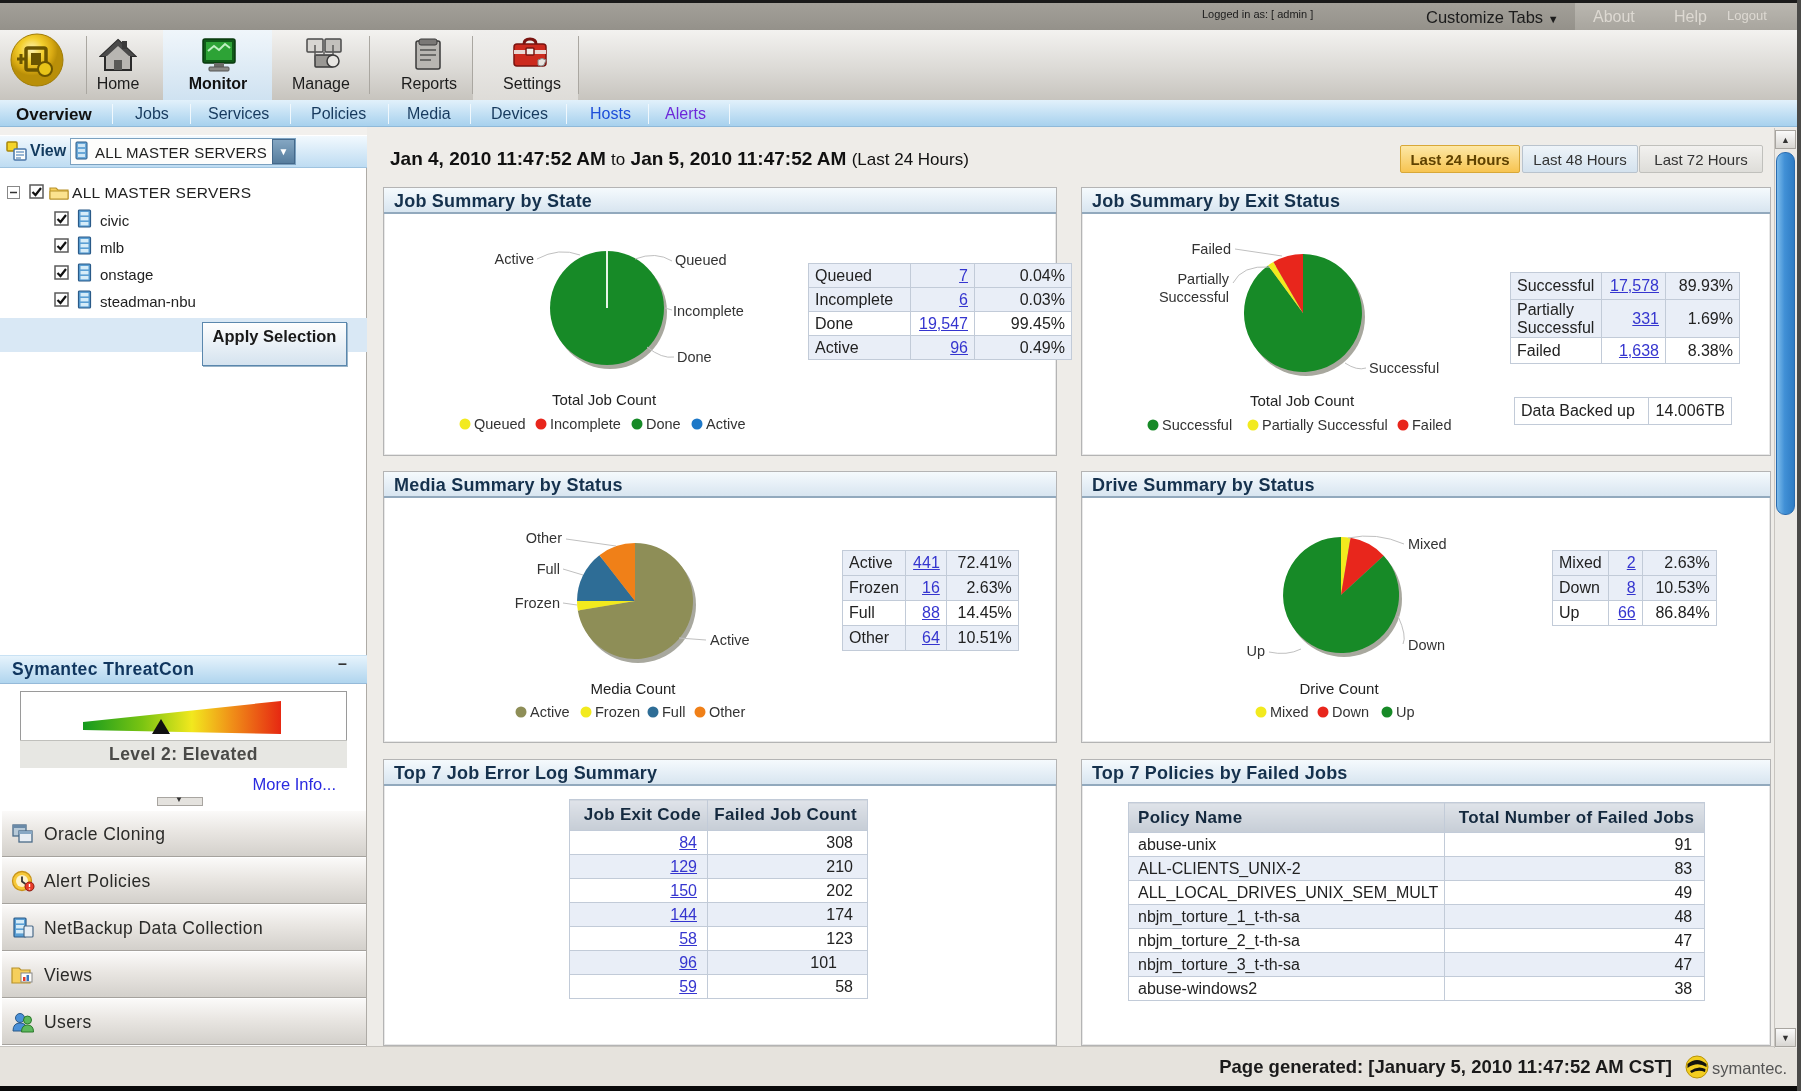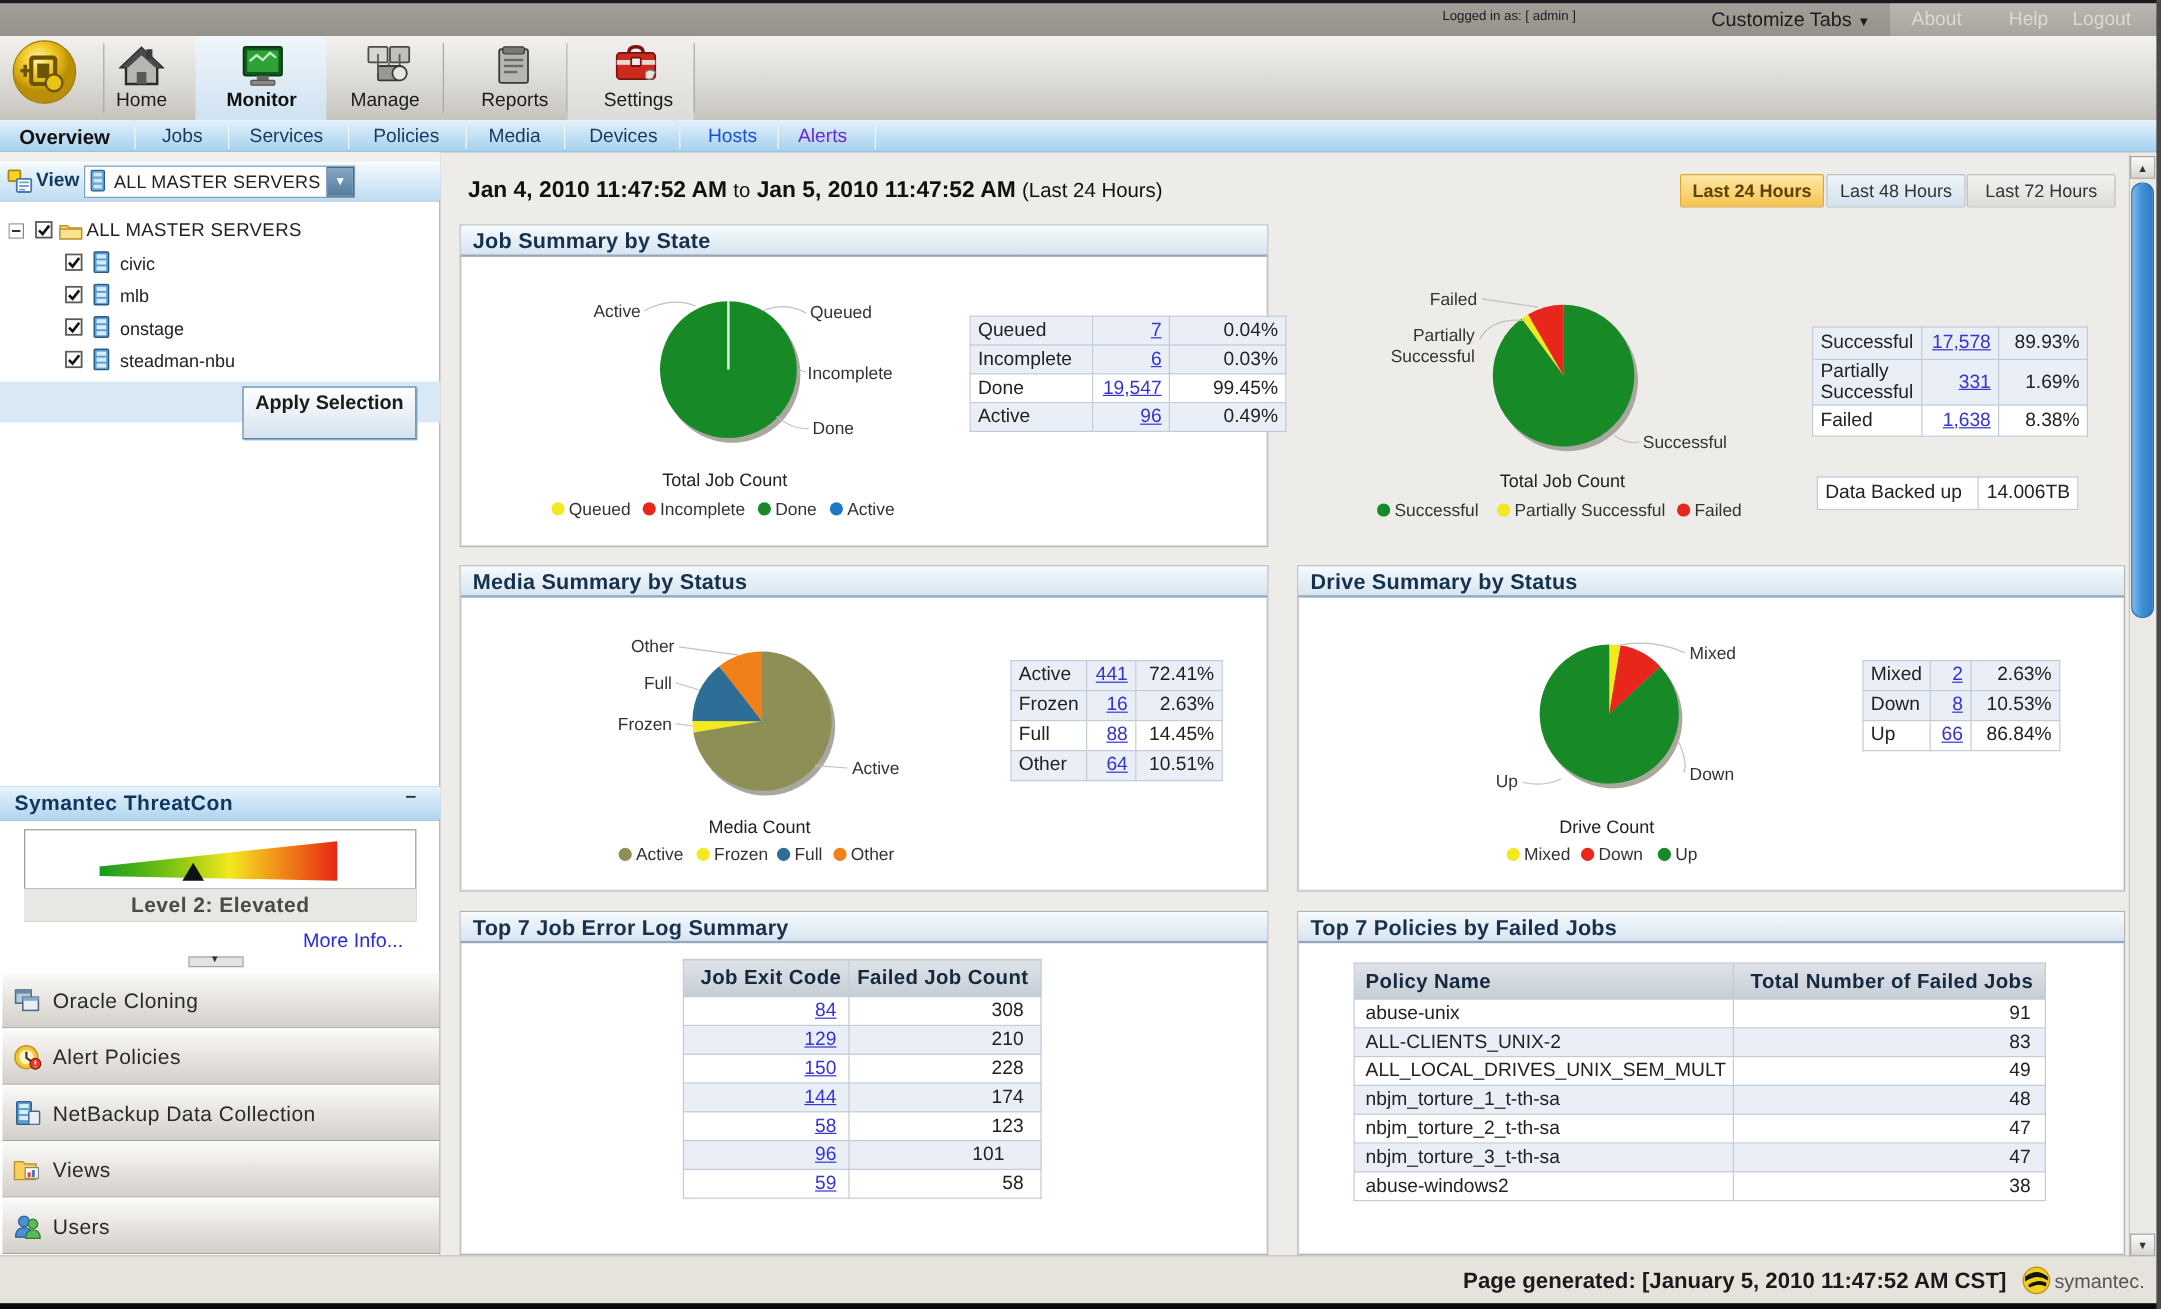--- a/index.html
+++ b/index.html
@@ -22,21 +22,21 @@
 </style></head><body>
 <div id="page">
 
 <div class="abs" style="left:0;top:0;width:1801px;height:3px;background:#1a1a1a"></div>
 <div class="abs" style="left:0;top:3px;width:1801px;height:27px;background:linear-gradient(#a3a099,#94918a)"></div>
 <div class="abs" style="left:1575px;top:3px;width:226px;height:27px;background:linear-gradient(#bab7b0,#a8a59e)"></div>
 <div class="abs" style="left:1202px;top:8px;font-size:11px;color:#1c1c1c">Logged in as: [ admin ]</div>
 <div class="abs" style="left:1426px;top:8px;font-size:16.5px;color:#1c1c1c">Customize Tabs <span style="font-size:11px">▼</span></div>
 <div class="abs" style="left:1593px;top:8px;font-size:16px;color:#ddd9d2">About</div>
 <div class="abs" style="left:1674px;top:8px;font-size:16px;color:#ddd9d2">Help</div>
-<div class="abs" style="left:1727px;top:8px;font-size:16px;color:#ddd9d2">Logout</div>
+<div class="abs" style="left:1727px;top:8px;font-size:13px;color:#ddd9d2">Logout</div>
 
 <div class="abs" style="left:0;top:30px;width:1801px;height:70px;background:linear-gradient(#f3f2f0,#dcdad6 55%,#c7c4be)"></div>
 <div class="abs" style="left:86px;top:36px;width:1px;height:58px;background:#aaa7a1"></div>
 <div class="abs" style="left:369px;top:36px;width:1px;height:58px;background:#aaa7a1"></div>
 <div class="abs" style="left:472px;top:36px;width:1px;height:58px;background:#aaa7a1"></div>
 <div class="abs" style="left:473px;top:30px;width:105px;height:70px;background:linear-gradient(#f0efed,#dedcd8)"></div>
 <div class="abs" style="left:578px;top:36px;width:1px;height:58px;background:#aaa7a1"></div>
 <div class="abs" style="left:163px;top:30px;width:109px;height:70px;background:linear-gradient(#f0f6fb,#cfe2f1)"></div>
 
 <svg class="abs" style="left:9px;top:33px" width="56" height="54" viewBox="0 0 56 54">
@@ -315,20 +315,23 @@
           <td class="rr">99.45%</td>
         </tr>
 <tr class="lt">
           <td style="height:24px">Active</td>
           <td class="rr"><span class="lk">96</span></td>
           <td class="rr">0.49%</td>
         </tr>
 </tbody>
     </table>
 
+<div class="panel" style="left:1081px;top:187px;width:690px;height:269px">
+<div class="ptitle">Job Summary by Exit Status</div>
+</div>
 <svg class="abs" style="left:1082px;top:215px" width="688" height="240" viewBox="0 0 688 240">
 <circle cx="224" cy="102" r="59" fill="#a8a89e"></circle>
 <path d="M221.0,98.0 L221.0,39.0 A59,59 0 1 1 186.1,50.4 Z" fill="#178a27"></path>
 <path d="M221.0,98.0 L186.1,50.4 A59,59 0 0 1 191.4,47.0 Z" fill="#f2ea1e"></path>
 <path d="M221.0,98.0 L191.4,47.0 A59,59 0 0 1 221.0,39.0 Z" fill="#e8261c"></path>
 <path d="M153,34 L200,41" stroke="#c0c0c0" fill="none"></path>
 <path d="M151,68 Q160,50 188,52" stroke="#c0c0c0" fill="none"></path>
 <path d="M263,148 Q275,156 284,153" stroke="#c0c0c0" fill="none"></path>
 <text class="plab" x="149" y="39" text-anchor="end">Failed</text>
 <text class="plab" x="147" y="69" text-anchor="end">Partially</text>
@@ -476,21 +479,21 @@
 <tr class="wt">
           <td class="rr" style="height:24px;padding-right:10px"><span class="lk">84</span></td>
           <td class="rr" style="padding-right:14px">308</td>
         </tr>
 <tr class="lt">
           <td class="rr" style="height:24px;padding-right:10px"><span class="lk">129</span></td>
           <td class="rr" style="padding-right:14px">210</td>
         </tr>
 <tr class="wt">
           <td class="rr" style="height:24px;padding-right:10px"><span class="lk">150</span></td>
-          <td class="rr" style="padding-right:14px">228</td>
+          <td class="rr" style="padding-right:14px">202</td>
         </tr>
 <tr class="lt">
           <td class="rr" style="height:24px;padding-right:10px"><span class="lk">144</span></td>
           <td class="rr" style="padding-right:14px">174</td>
         </tr>
 <tr class="wt">
           <td class="rr" style="height:24px;padding-right:10px"><span class="lk">58</span></td>
           <td class="rr" style="padding-right:14px">123</td>
         </tr>
 <tr class="lt">

